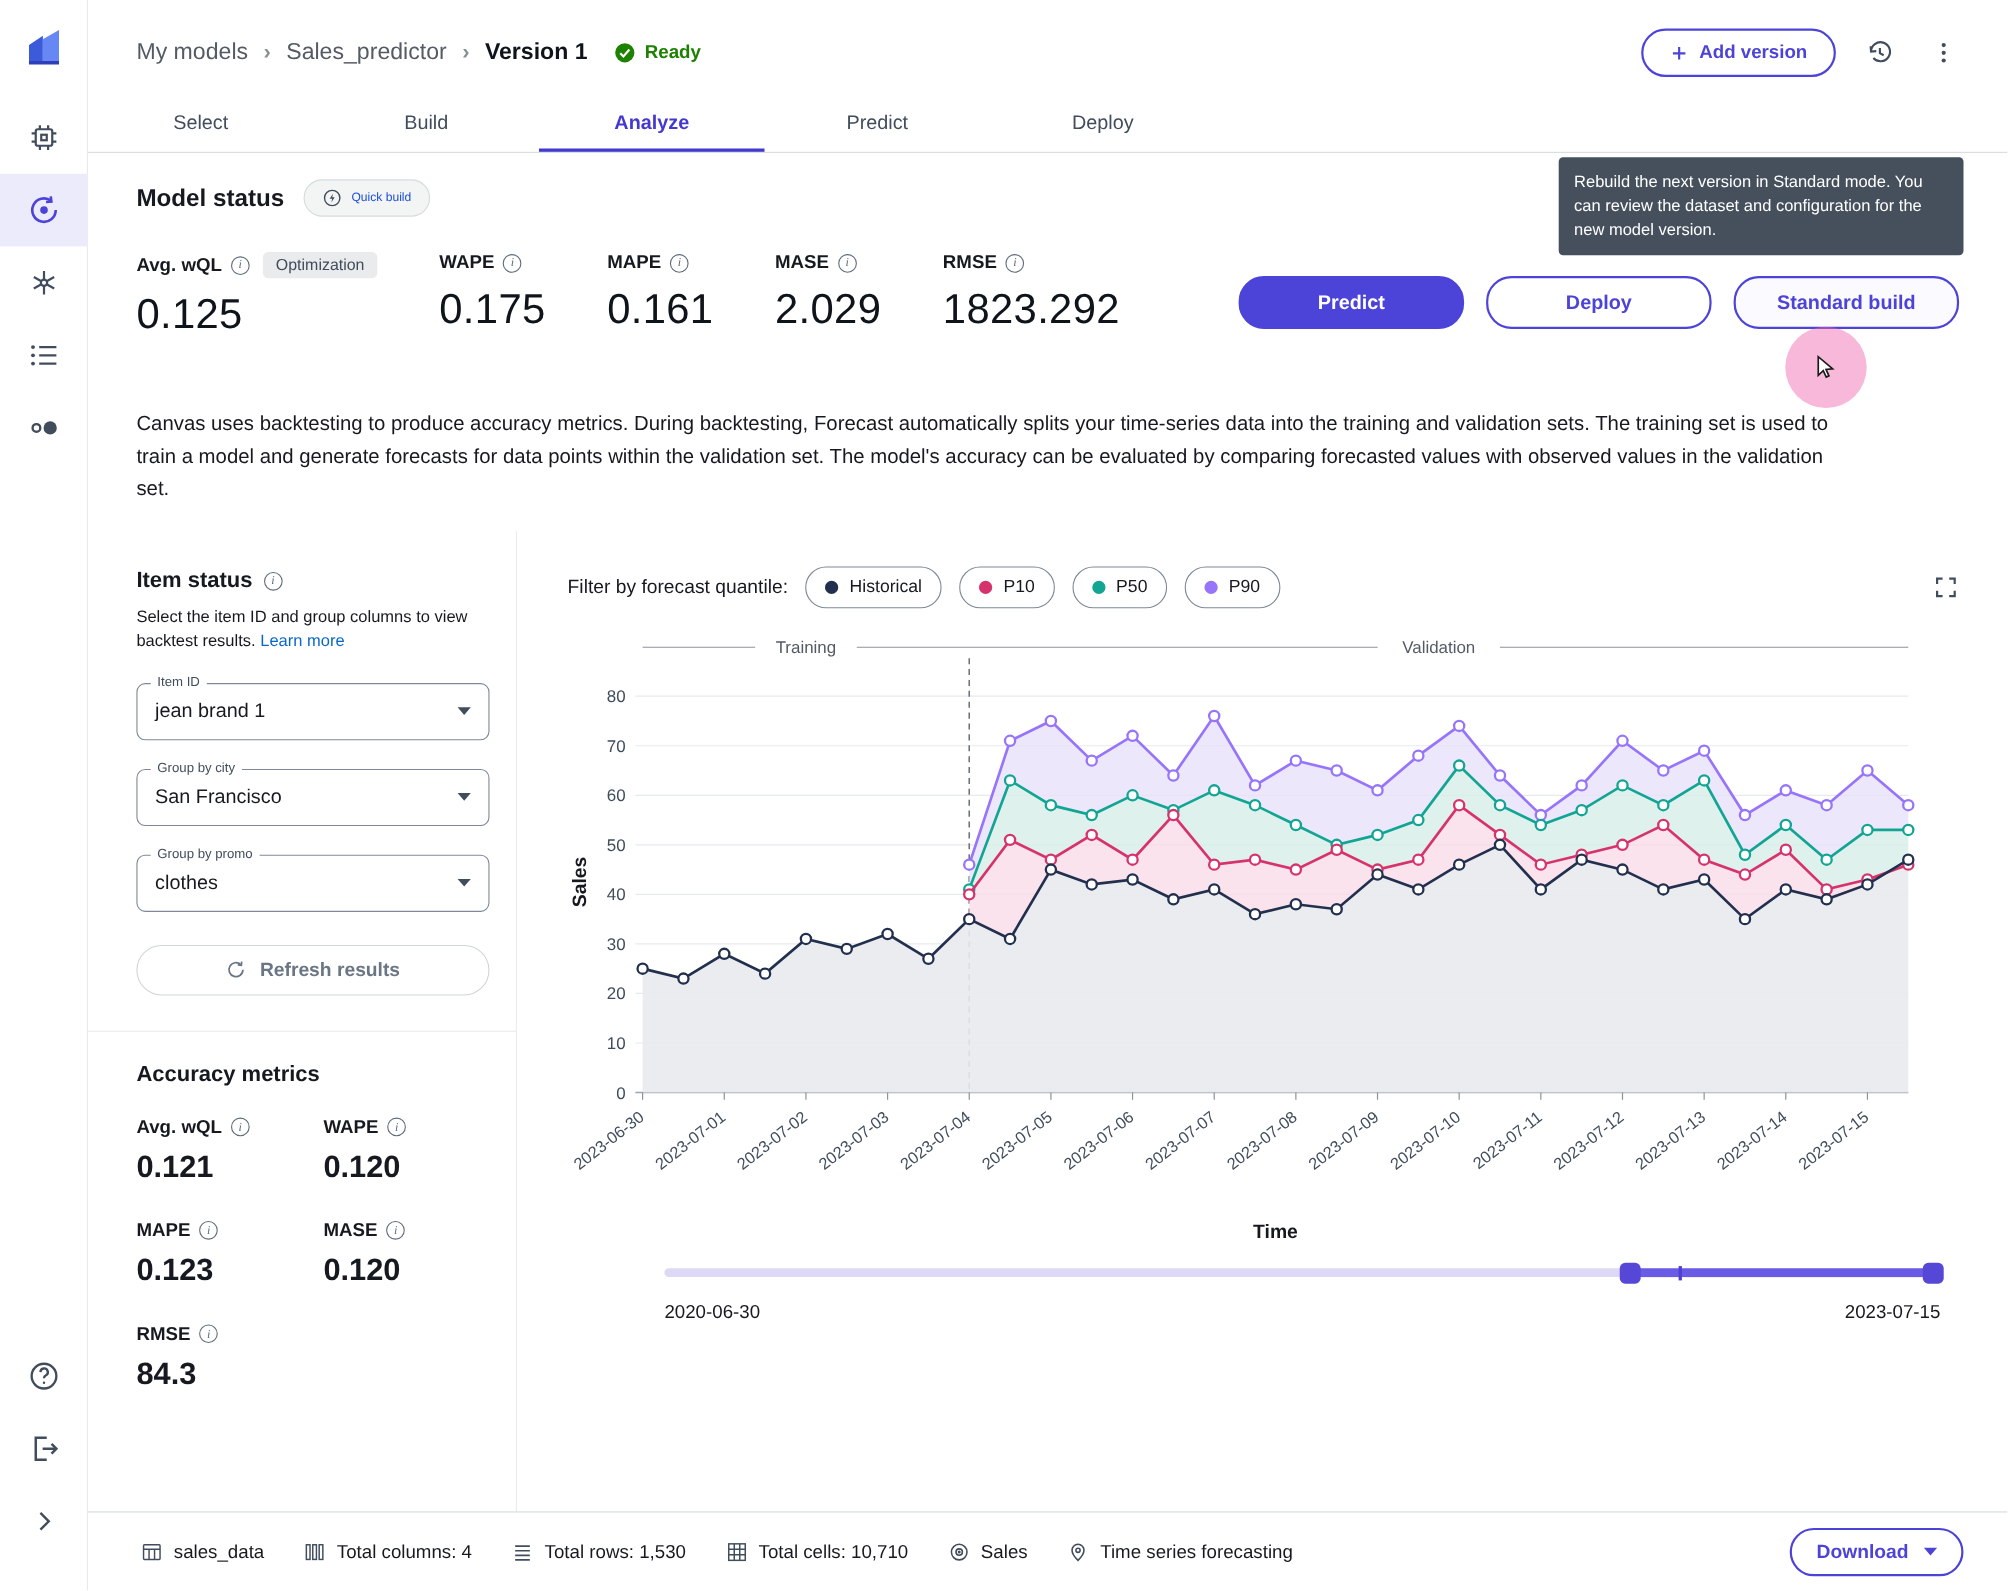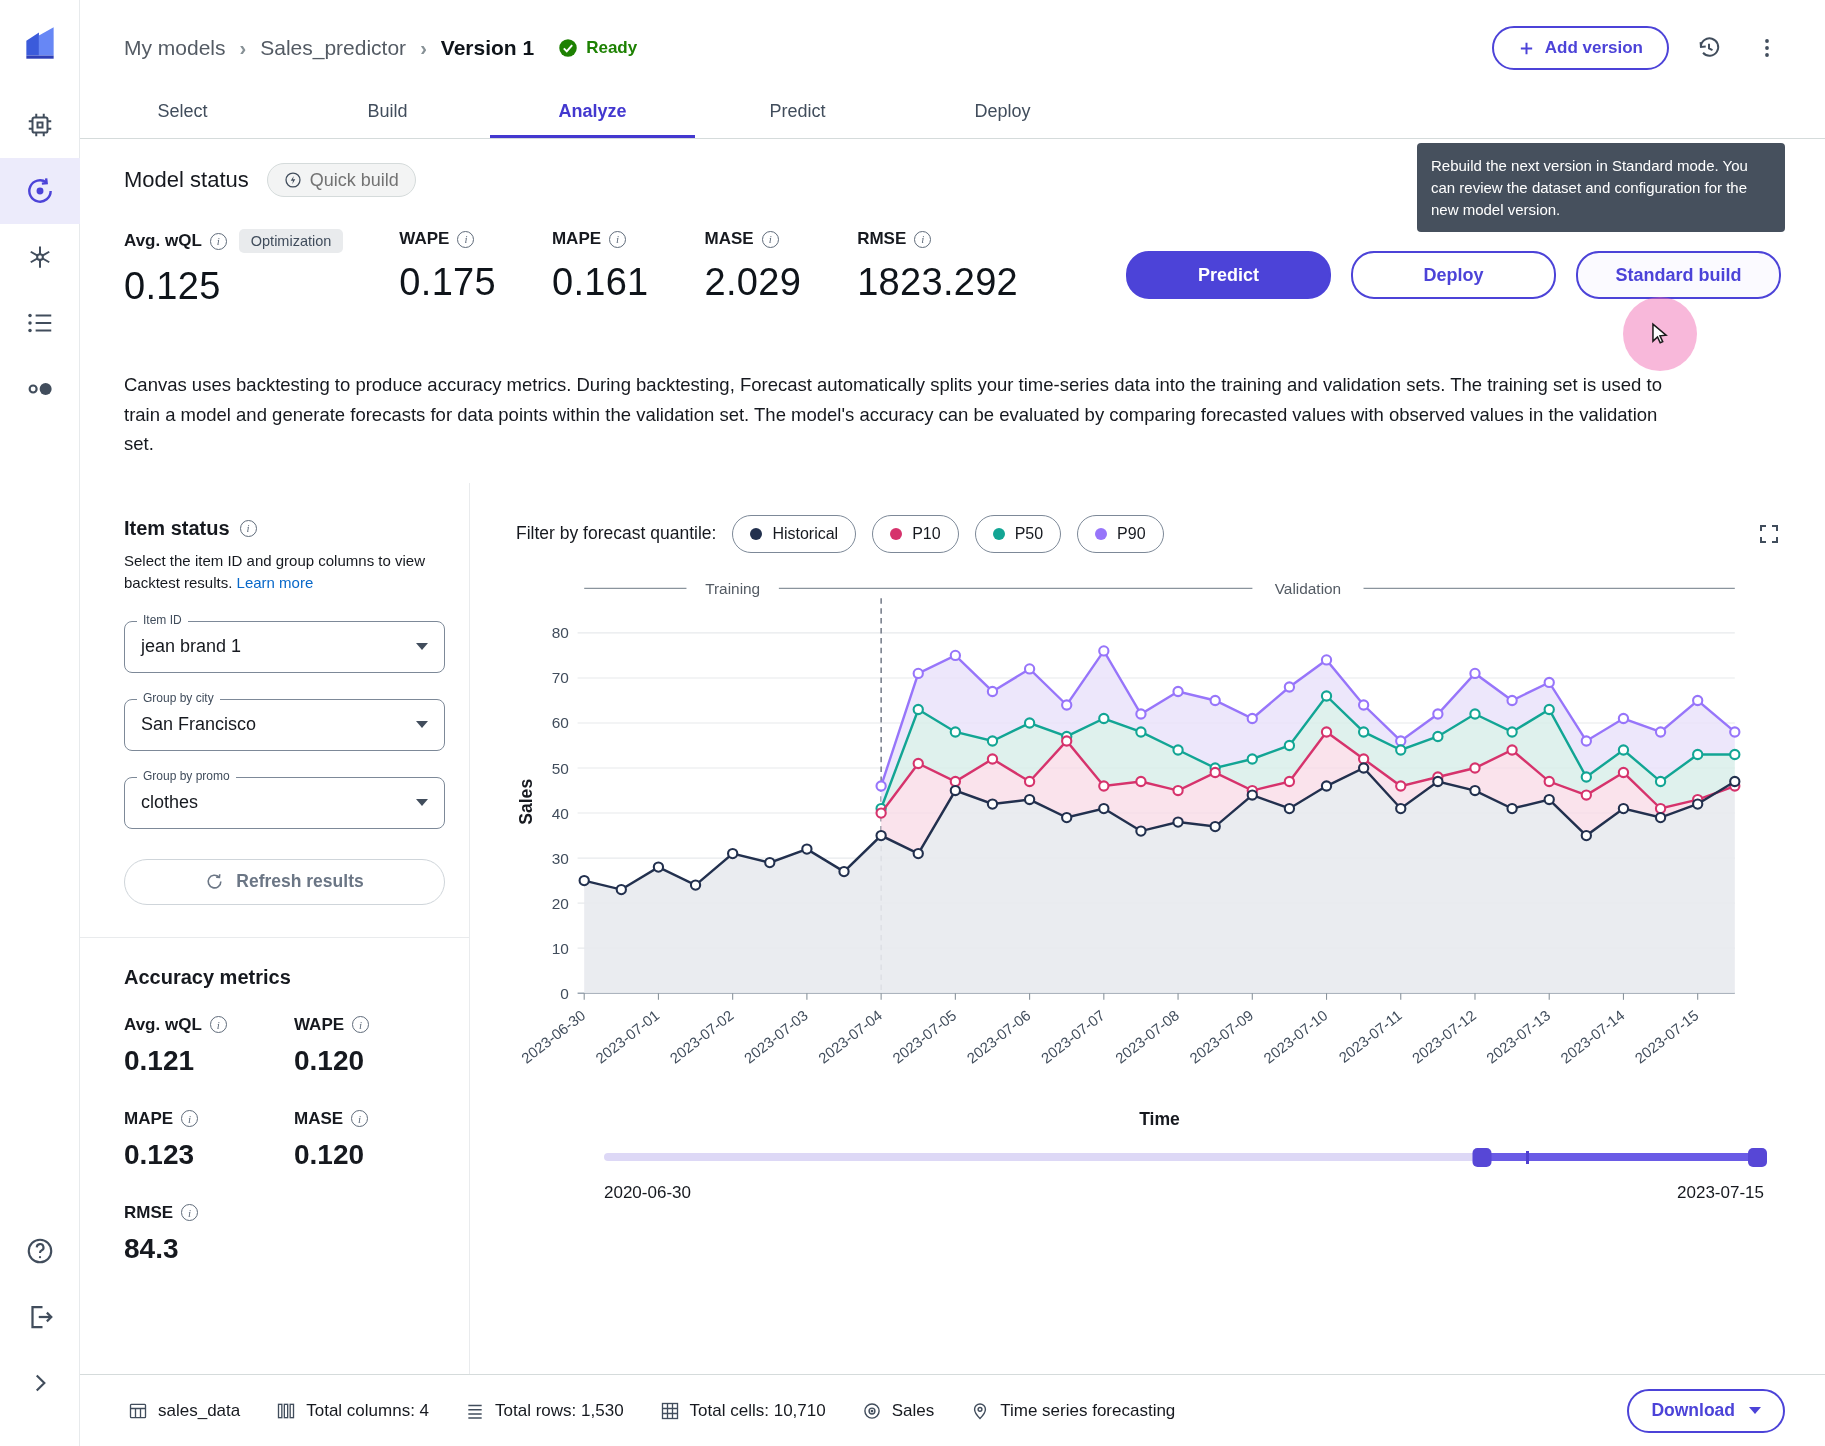--- a/index.html
+++ b/index.html
@@ -26,22 +26,22 @@
   .btn{display:flex;align-items:center;justify-content:center;cursor:pointer;font-weight:700;background:#fff;border:2px solid #4c43d8;color:#4c43d8;border-radius:23px}
   .add-version{height:44px;padding:0 24px;font-size:17px;gap:10px}
   .icon-btn{cursor:pointer;display:flex;align-items:center;justify-content:center;width:36px;height:36px}
   
   .tabs{display:flex;border-bottom:1px solid #d5dbdb}
   .tab{width:205px;text-align:center;padding:15px 0 13px;font-size:18px;color:#414d5c;cursor:pointer;border-bottom:3px solid transparent}
   .tab.active{color:#4338cf;font-weight:700;border-bottom-color:#4338cf}
   
   .model-status{padding:24px 44px 34px;position:relative}
   .ms-title-row{display:flex;align-items:center;gap:18px}
-  .ms-title{font-size:22px;font-weight:400}
-  .pill-badge{display:flex;align-items:center;gap:8px;border:1px solid #d5dbdb;background:#f3f4f4;border-radius:17px;height:34px;padding:0 16px;font-size:18px;color:#737373}
+  .ms-title{font-size:22px;font-weight:700}
+  .pill-badge{display:flex;align-items:center;gap:8px;border:1px solid #d5dbdb;background:#f3f4f4;border-radius:17px;height:34px;padding:0 16px;font-size:11px;color:#1d4ed8}
   .metrics-row{display:flex;gap:56px;margin-top:32px}
   .metric-label{display:flex;align-items:center;gap:8px;font-size:17px;font-weight:700}
   .metric-value{font-size:38px;margin-top:12px;color:#0f141a;letter-spacing:.3px}
   .opt-badge{background:#e9ebed;border-radius:5px;padding:4px 12px;font-size:14.5px;color:#414d5c;font-weight:400;margin-left:4px}
   .info{width:17px;height:17px;border:1.6px solid #5f6b7a;border-radius:50%;display:inline-flex;align-items:center;justify-content:center;color:#5f6b7a;font-weight:400;cursor:pointer;flex:none}
   .info::after{content:"i";font-size:11px;font-family:"Liberation Serif",serif;font-style:italic}
   .action-btns{position:absolute;top:112px;right:44px;display:flex;gap:20px}
   .action-btns .btn{width:205px;height:48px;font-size:18px}
   .btn-primary{background:#4c43d8;border-color:#4c43d8;color:#fff}
   .btn-hover{background:#fbfaff}

